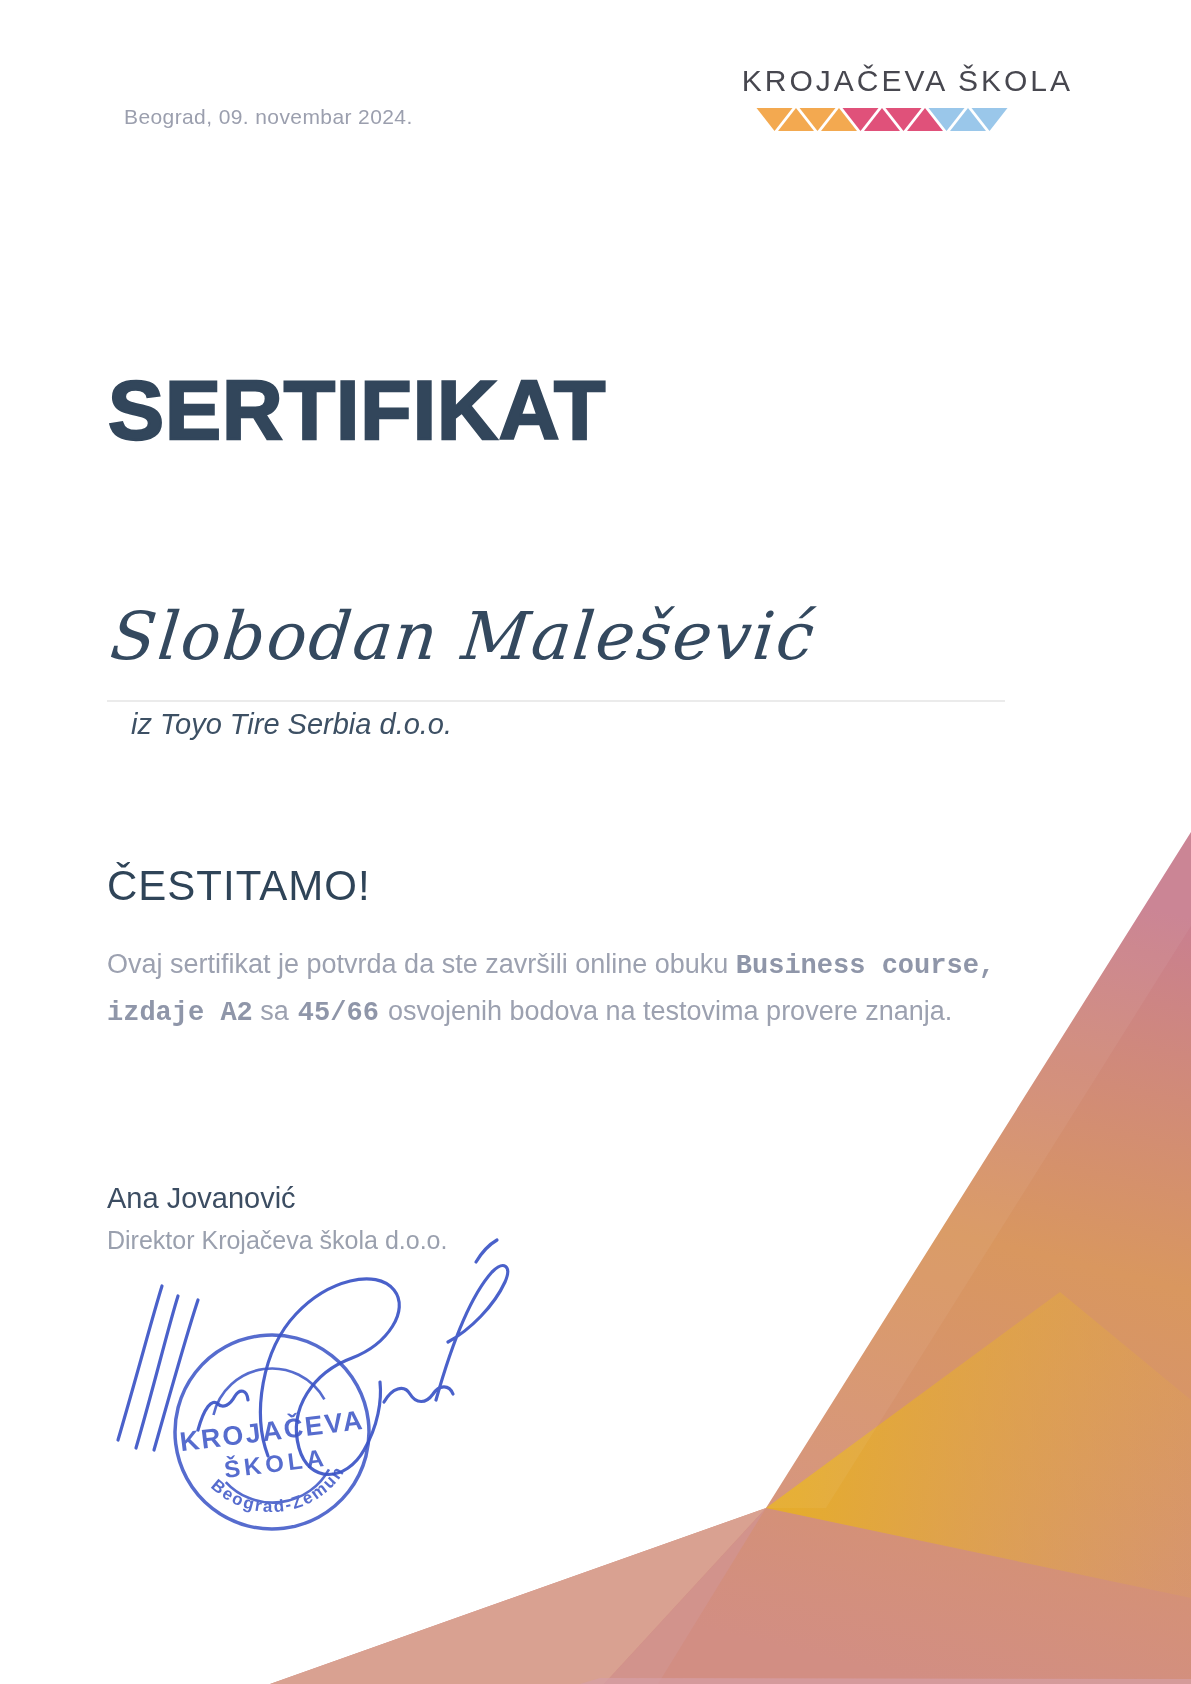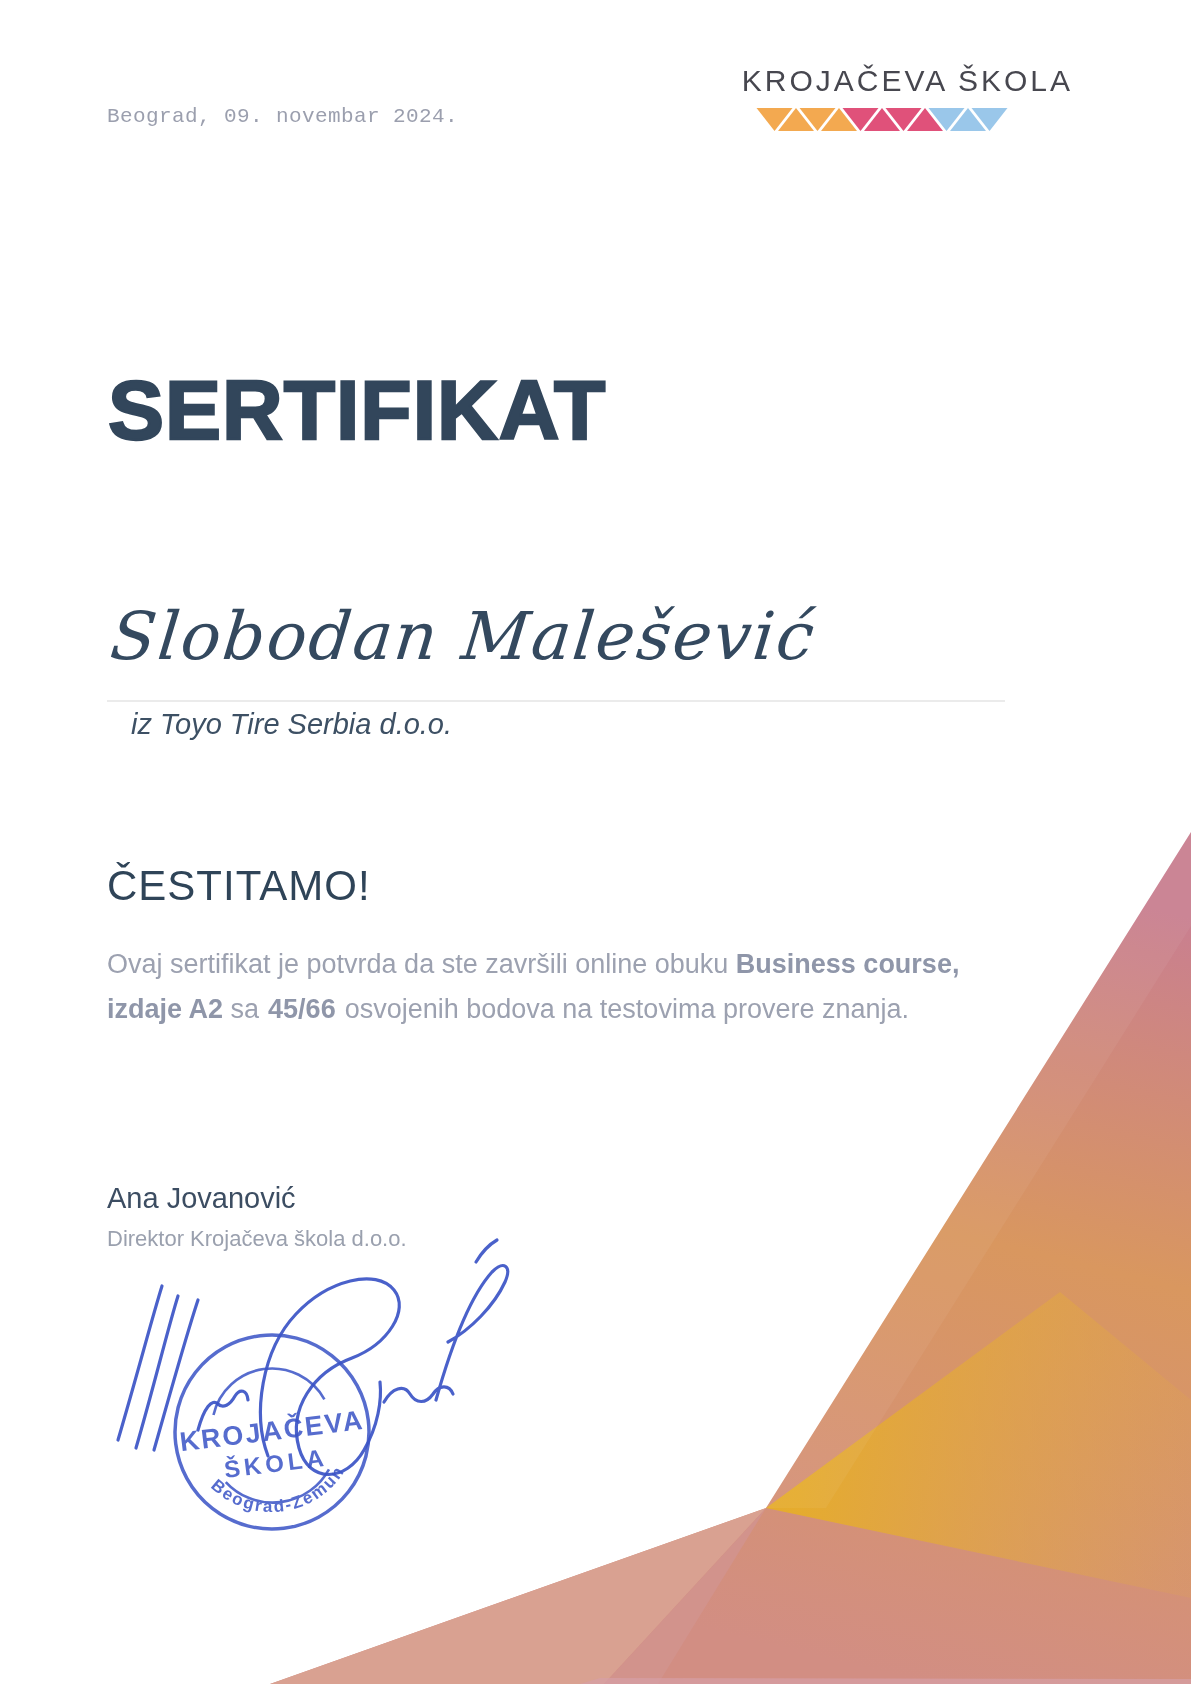--- a/index.html
+++ b/index.html
@@ -2,46 +2,46 @@
 <html><head>
 <meta charset="utf-8">
 <style>
   html,body{margin:0;padding:0;background:#ffffff;}
   .page{
     position:relative;width:1191px;height:1684px;overflow:hidden;
     background:#ffffff;font-family:"Liberation Sans",sans-serif;
   }
   .abs{position:absolute;}
   
-  .date-line{left:107px;top:105px;font-size:21px;color:#9b9fae;letter-spacing:.4px;font-family:Liberation Mono, monospace;}
+  .date-line{left:124px;top:105px;font-size:21px;color:#9b9fae;letter-spacing:.4px;}
   .logo-text{right:118px;top:64px;font-size:30px;color:#47474f;letter-spacing:3px;white-space:pre;}
   .logo-strip{left:753px;top:106px;}
   
   .issuer-line{left:107px;top:340px;font-size:26px;color:#475669;}
   .cert-title{
     left:108px;top:362px;font-size:84px;font-weight:bold;color:#32465b;
     letter-spacing:1px;-webkit-text-stroke:2.4px #32465b;
   }
   
   .recipient-name{
     left:107px;top:598px;font-size:66px;color:#34495f;
     font-family:"DejaVu Serif",serif;font-style:italic;transform:skewX(-6deg);
     transform-origin:left bottom;letter-spacing:2px;
   }
   .name-underline{left:107px;top:700px;width:898px;height:2px;background:#ebebeb;}
   .recipient-company{left:107px;top:708px;font-size:29px;font-style:italic;color:#3d5064;margin-left:24px;}
   
   .congrats-heading{left:107px;top:862px;font-size:42px;color:#2f4458;letter-spacing:1px;}
   .congrats-par{left:107px;top:942px;font-size:27px;color:#9ca1b0;line-height:45px;}
   .congrats-par .line{white-space:pre;}
-  .congrats-par .b{font-weight:bold;color:#8f96a9;}
+  .congrats-par .b{font-weight:bold;color:#8f96a9;font-family:Liberation Mono, monospace;}
   .congrats-par .num{padding:0 9px;}
   
   .signer-name{left:107px;top:1182px;font-size:29px;color:#3c4d62;}
-  .signer-title{left:107px;top:1226px;font-size:22px;color:#9aa0ae;}
+  .signer-title{left:107px;top:1226px;font-size:25px;color:#9aa0ae;}
   
   .bg-svg{left:0;top:0;z-index:0;}
   .content{position:absolute;inset:0;z-index:1;}
   .ink-svg{left:0;top:0;z-index:2;pointer-events:none;}
   .stamp-caps{font-family:"Liberation Sans",sans-serif;font-weight:bold;}
 </style>
 </head>
 <body>
 
 <div class="page">

